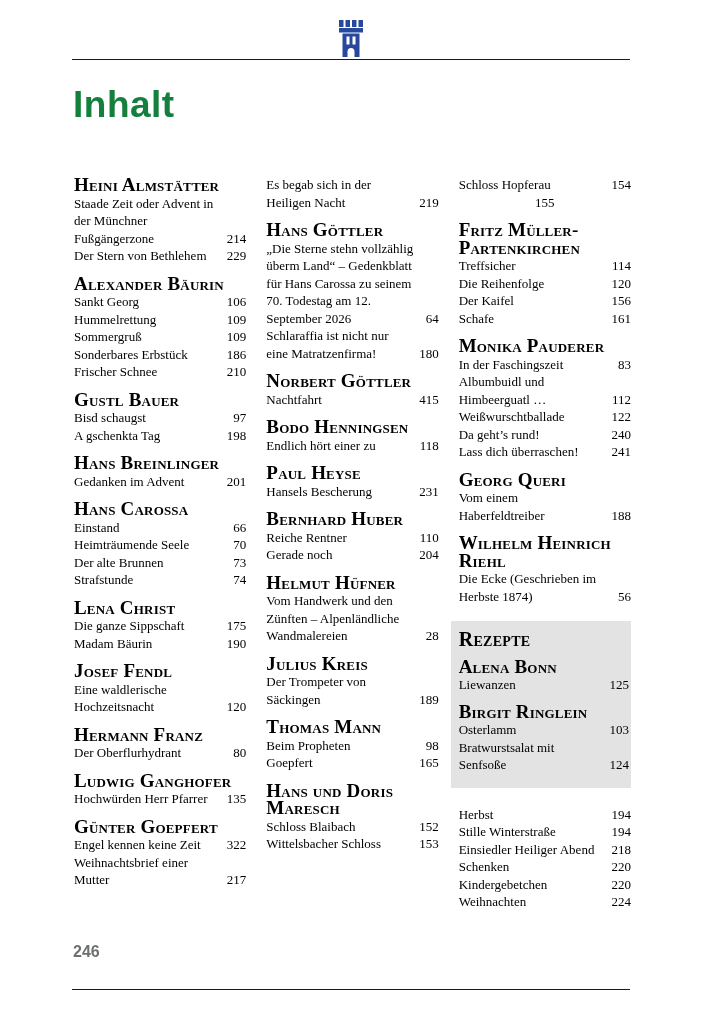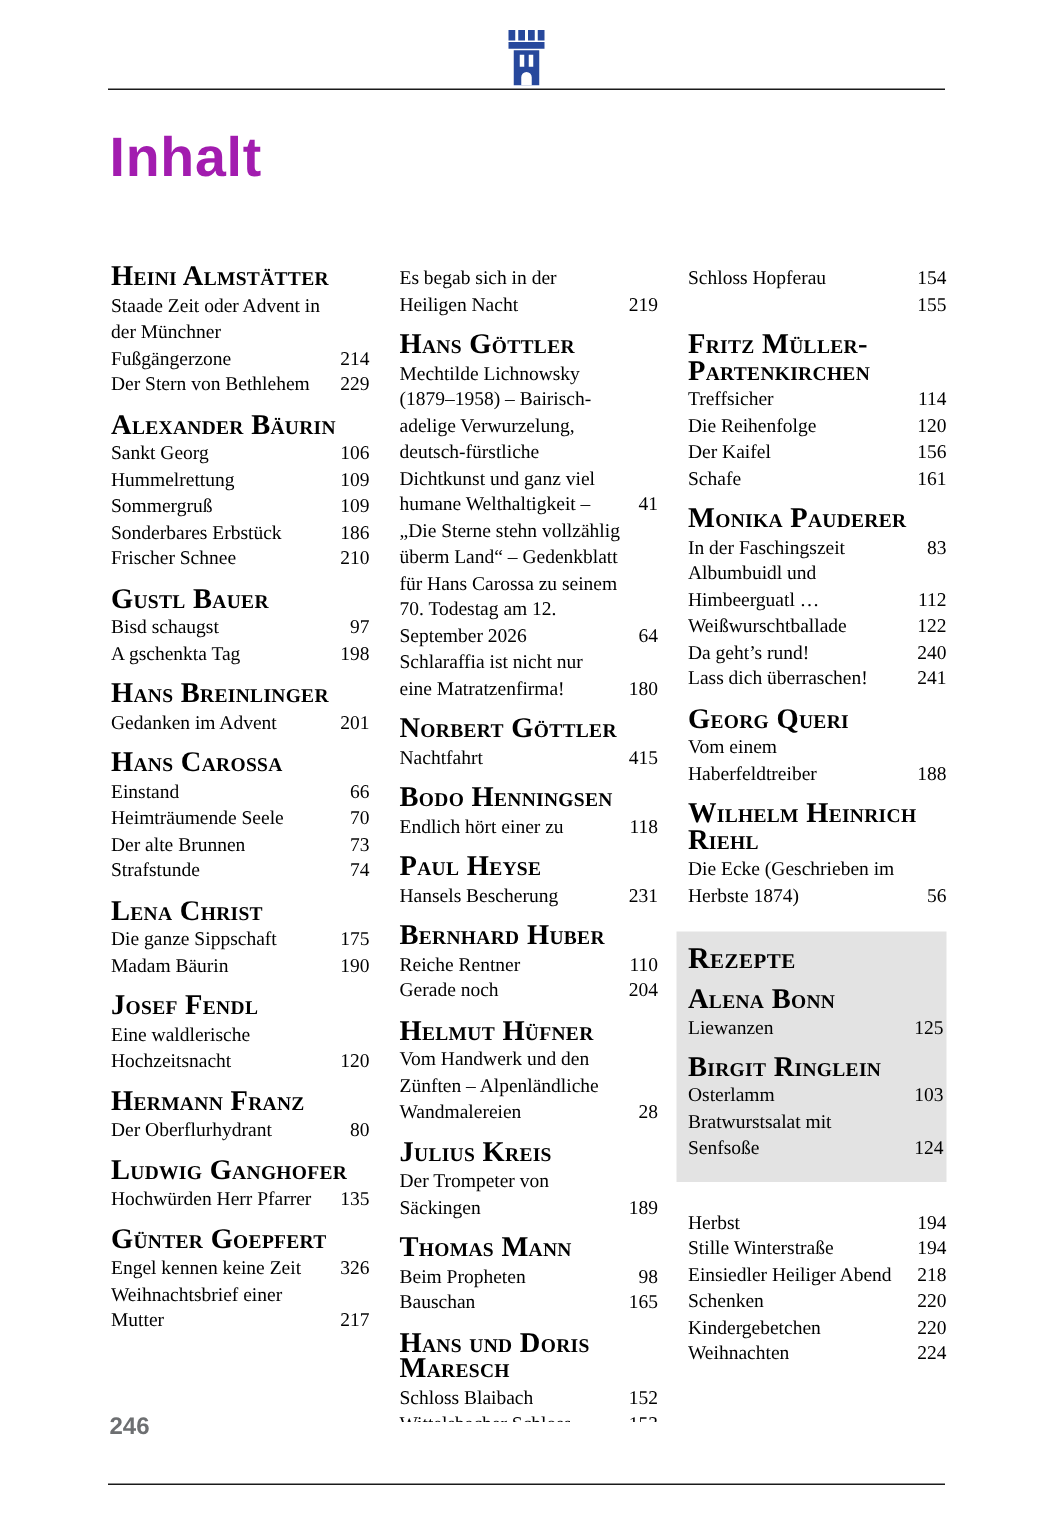--- a/index.html
+++ b/index.html
@@ -29,21 +29,21 @@
     right: 71px;
     border-top: 1.5px solid #1a1a1a;
   }
   .page-title {
     position: absolute;
     top: 84px;
     left: 73px;
     font-family: "Liberation Sans", sans-serif;
     font-size: 37px;
     font-weight: 700;
-    color: #a21caf;
+    color: #15803d;
     letter-spacing: 0.5px;
   }
   .columns {
     position: absolute;
     top: 176px;
     left: 74px;
     right: 70px;
     height: 772px;
     display: flex;
     gap: 20px;
@@ -60,21 +60,21 @@
     font-weight: 700;
     font-size: 19px;
     letter-spacing: 0.2px;
     margin-top: 10px;
     margin-bottom: 1px;
   }
   .col > .author:first-child { margin-top: 0; }
   .entry {
     display: flex;
     align-items: flex-end;
-    justify-content: flex-end;
+    justify-content: center;
   }
   .entry-title { flex: 1 1 auto; padding-right: 6px; }
   .entry-page { flex: 0 0 auto; white-space: nowrap; }
   .rezepte-box {
     background: #e3e3e3;
     margin: 16px -6px 18px -8px;
     padding: 10px 8px 14px 8px;
   }
   .rezepte-heading {
     font-variant: small-caps;
@@ -211,38 +211,34 @@
           <span class="entry-page">80</span>
         </div>
         <div class="author">Ludwig Ganghofer</div>
         <div class="entry">
           <span class="entry-title">Hochwürden Herr Pfarrer</span>
           <span class="entry-page">135</span>
         </div>
         <div class="author">Günter Goepfert</div>
         <div class="entry">
           <span class="entry-title">Engel kennen keine Zeit</span>
-          <span class="entry-page">326</span>
+          <span class="entry-page">322</span>
         </div>
         <div class="entry">
           <span class="entry-title">Weihnachtsbrief einer Mutter</span>
           <span class="entry-page">217</span>
         </div>
       </div>
       <div class="col">
         <div class="entry">
           <span class="entry-title">Es begab sich in der Heiligen Nacht</span>
           <span class="entry-page">219</span>
         </div>
         <div class="author">Hans Göttler</div>
         <div class="entry">
-          <span class="entry-title">Mechtilde Lichnowsky (1879–1958) – Bairisch-adelige Verwurzelung, deutsch-fürstliche Dichtkunst und ganz viel humane Welthaltigkeit –</span>
-          <span class="entry-page">41</span>
-        </div>
-        <div class="entry">
           <span class="entry-title">„Die Sterne stehn vollzählig überm Land“ – Gedenkblatt für Hans Carossa zu seinem 70. Todestag am 12. September 2026</span>
           <span class="entry-page">64</span>
         </div>
         <div class="entry">
           <span class="entry-title">Schlaraffia ist nicht nur eine Matratzenfirma!</span>
           <span class="entry-page">180</span>
         </div>
         <div class="author">Norbert Göttler</div>
         <div class="entry">
           <span class="entry-title">Nachtfahrt</span>
@@ -276,21 +272,21 @@
         <div class="entry">
           <span class="entry-title">Der Trompeter von Säckingen</span>
           <span class="entry-page">189</span>
         </div>
         <div class="author">Thomas Mann</div>
         <div class="entry">
           <span class="entry-title">Beim Propheten</span>
           <span class="entry-page">98</span>
         </div>
         <div class="entry">
-          <span class="entry-title">Bauschan</span>
+          <span class="entry-title">Goepfert</span>
           <span class="entry-page">165</span>
         </div>
         <div class="author">Hans und Doris Maresch</div>
         <div class="entry">
           <span class="entry-title">Schloss Blaibach</span>
           <span class="entry-page">152</span>
         </div>
         <div class="entry">
           <span class="entry-title">Wittelsbacher Schloss</span>
           <span class="entry-page">153</span>

